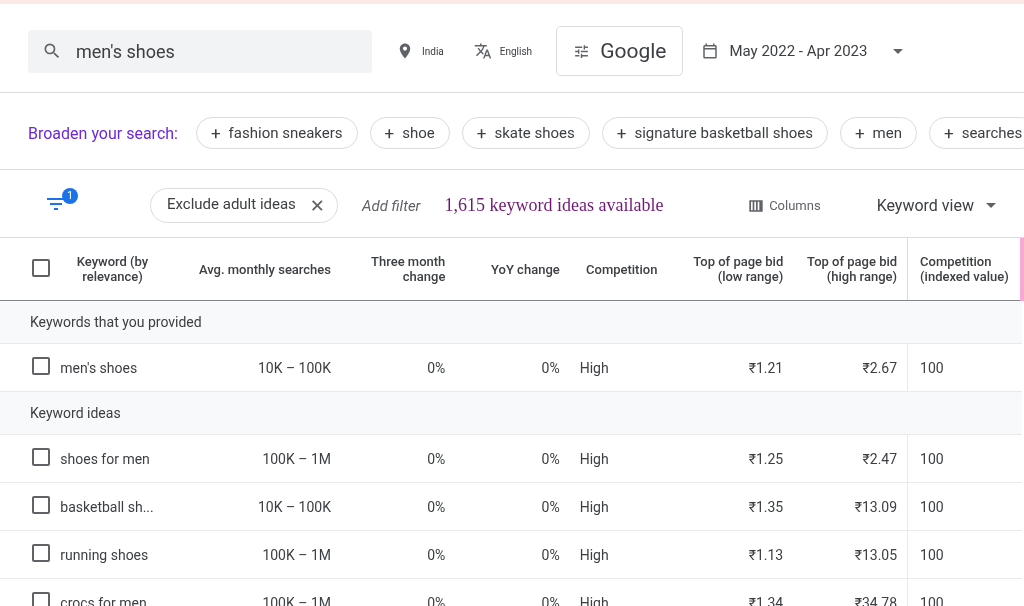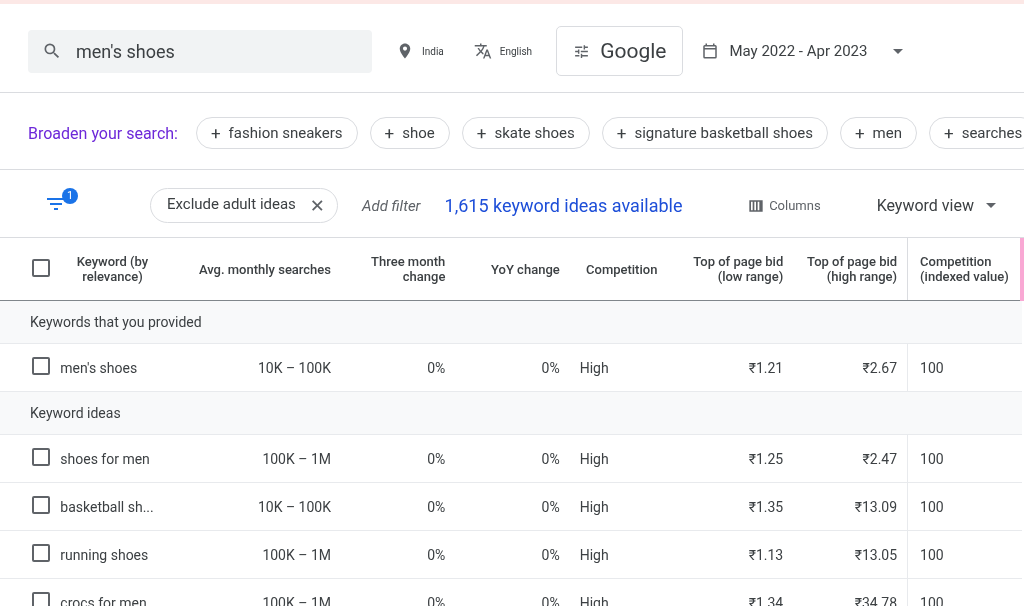--- a/index.html
+++ b/index.html
@@ -83,21 +83,21 @@
       display: flex; align-items: center; justify-content: center;
     }
     .filter-chip {
       display: inline-flex; align-items: flex-start;
       border: 1px solid #dadce0; border-radius: 18px;
       padding: 6px 8px 6px 16px; font-size: 15px; color: #3c4043;
       gap: 10px; margin-left: 54px;
     }
     .filter-chip .x { font-size: 18px; color: #5f6368; padding: 0 4px; }
     .add-filter { font-size: 15px; color: #5f6368; font-style: italic; }
-    .ideas-avail { font-size: 18px; color: #1d4ed8; }
+    .ideas-avail { font-size: 18px; color: #701a75; font-family: Liberation Serif, serif; }
     .spacer { flex: 1; }
     .cols-ctrl { display: flex; align-items: center; gap: 2px; font-size: 13px; color: #5f6368; }
     .cols-ctrl svg { width: 22px; height: 20px; fill: #5f6368; }
     .kw-view { display: flex; align-items: center; gap: 8px; font-size: 16px; color: #3c4043; margin-left: 32px; }
     .kw-view .dropdown-arrow { margin-left: 4px; }
 
     .table { width: 100%; border-collapse: collapse; }
     .table th {
       font-size: 13px; color: #3c4043; font-weight: 500;
       text-align: right; padding: 16px 10px;

